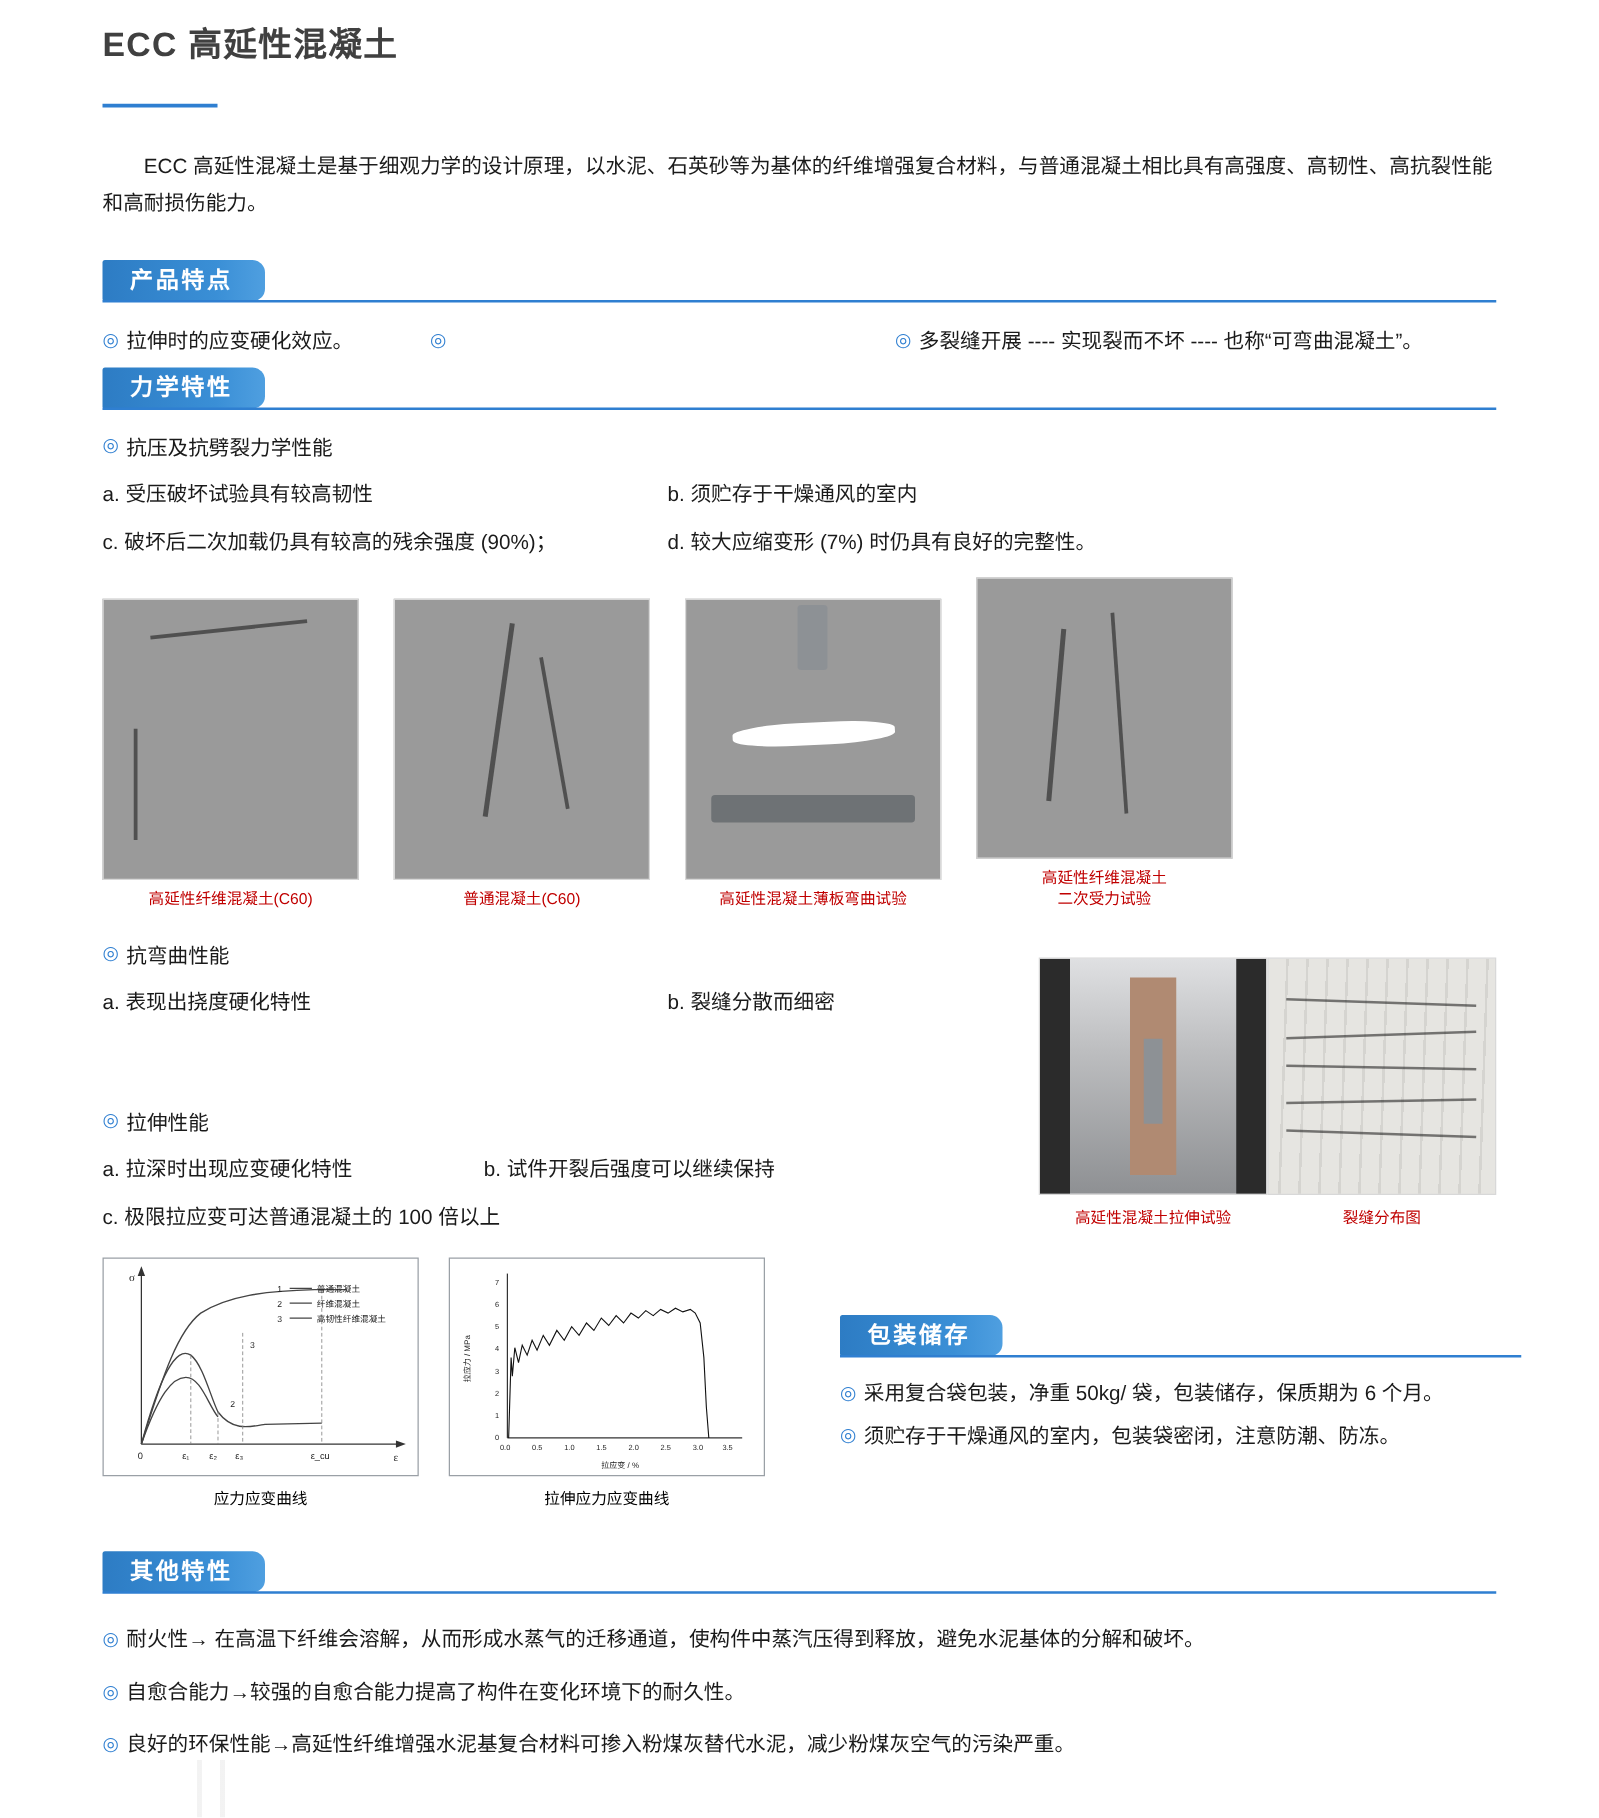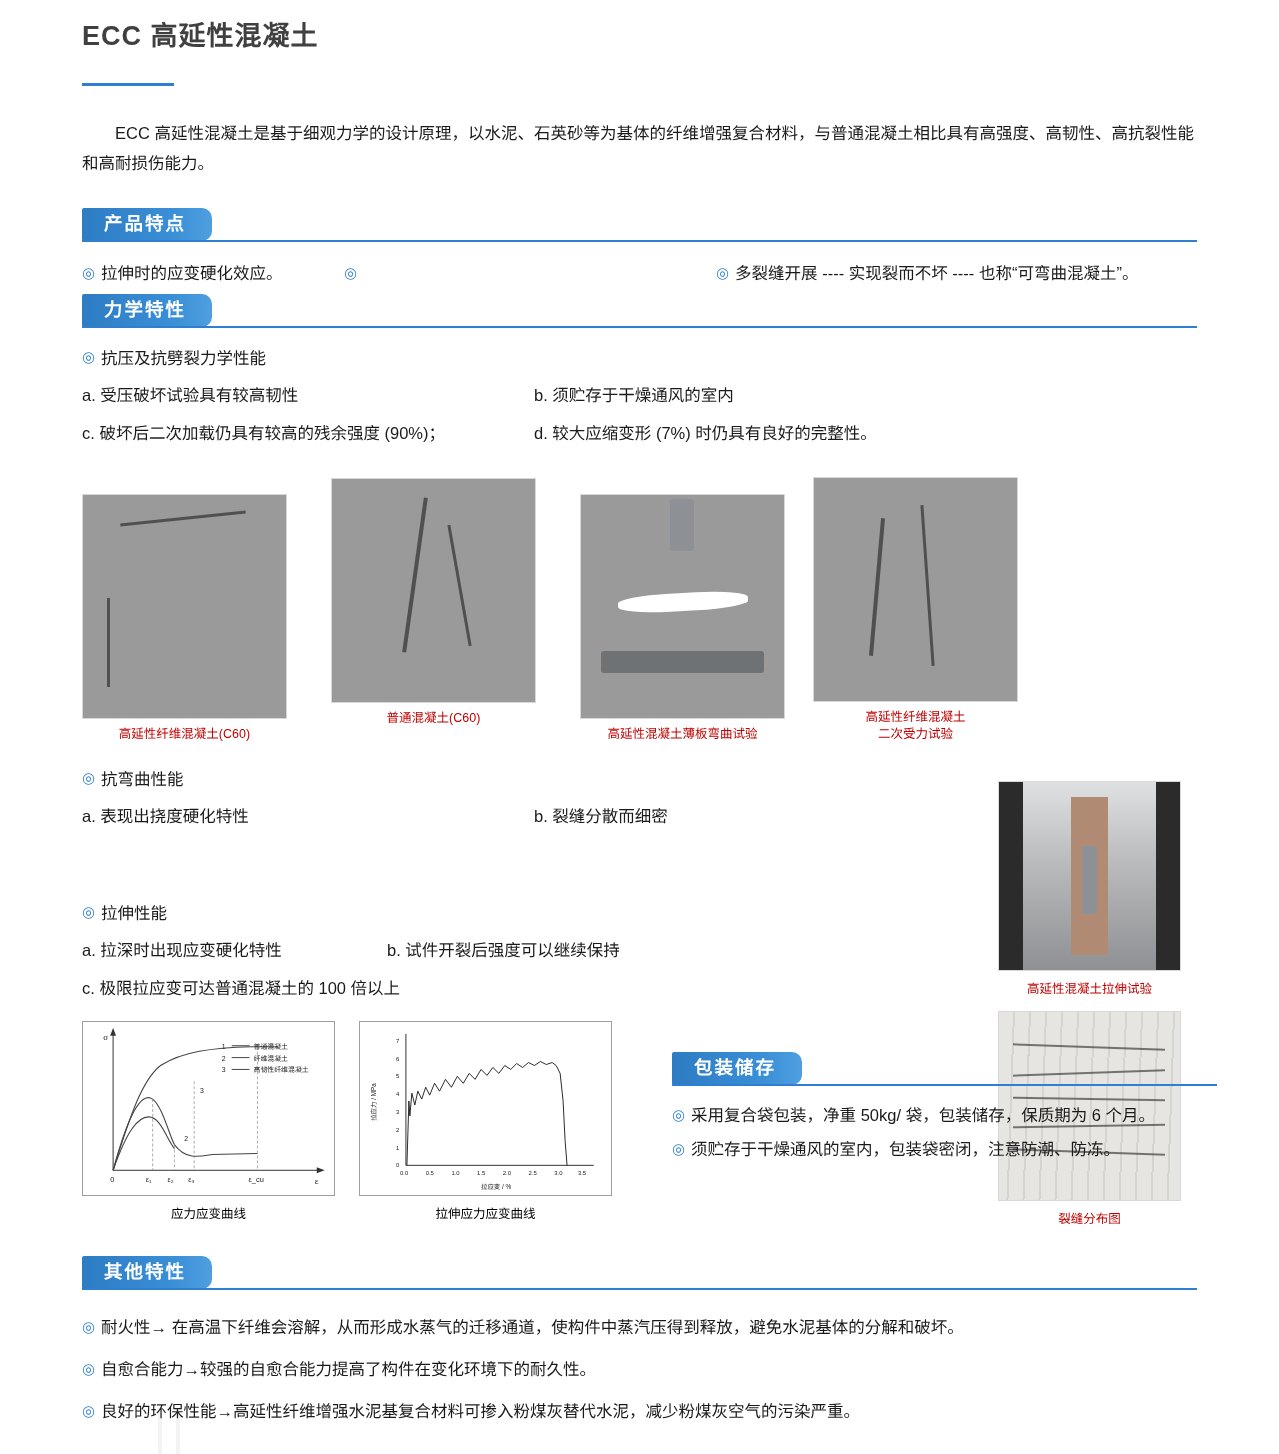--- a/index.html
+++ b/index.html
@@ -153,25 +153,23 @@
   .tex-g { background:
       repeating-linear-gradient(92deg, #e6e5e1 0 14px, #d5d4d0 14px 16px),
       linear-gradient(180deg,#efeeea,#dcdbd7);
   }
   .crackline { position:absolute; background: rgba(20,20,20,.55); }
 
   
   .mid-wrap { position: relative; }
   .right-figs {
     position: absolute;
-    right: 34px;
+    right: 18px;
     top: 0;
     display: flex;
-    gap: 14px;
-    flex-direction: column;
   }
   .rfig { width: 183px; }
   .rfig .ph {
     width: 100%;
     height: 190px;
     border: 1px solid #d8d8d8;
     overflow: hidden;
     position: relative;
   }
   .rfig .cap {
@@ -277,21 +275,21 @@
   <div class="img-strip">
 
     <figure class="fig" style="margin:0">
       <div class="ph tex-a">
         <div class="crackline" style="left:18%;top:10%;width:62%;height:3px;transform:rotate(-6deg)"></div>
         <div class="crackline" style="left:12%;top:46%;width:3px;height:40%;"></div>
       </div>
       <figcaption class="cap">高延性纤维混凝土(C60)</figcaption>
     </figure>
 
-    <figure class="fig" style="margin:16px">
+    <figure class="fig" style="margin:0">
       <div class="ph tex-b">
         <div class="crackline" style="left:40%;top:8%;width:4px;height:70%;transform:rotate(8deg)"></div>
         <div class="crackline" style="left:62%;top:20%;width:3px;height:55%;transform:rotate(-10deg)"></div>
       </div>
       <figcaption class="cap">普通混凝土(C60)</figcaption>
     </figure>
 
     <figure class="fig" style="margin:0">
       <div class="ph tex-d">
         <div style="position:absolute;left:44%;top:2%;width:24px;height:52px;background:#8d9195;border-radius:3px"></div>

